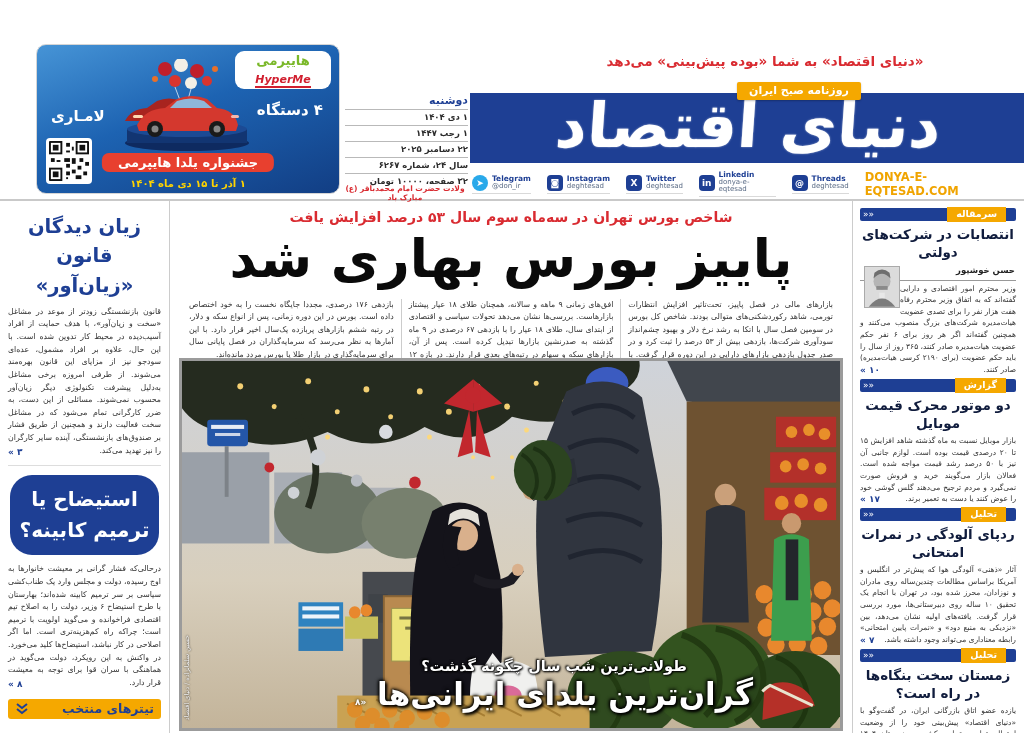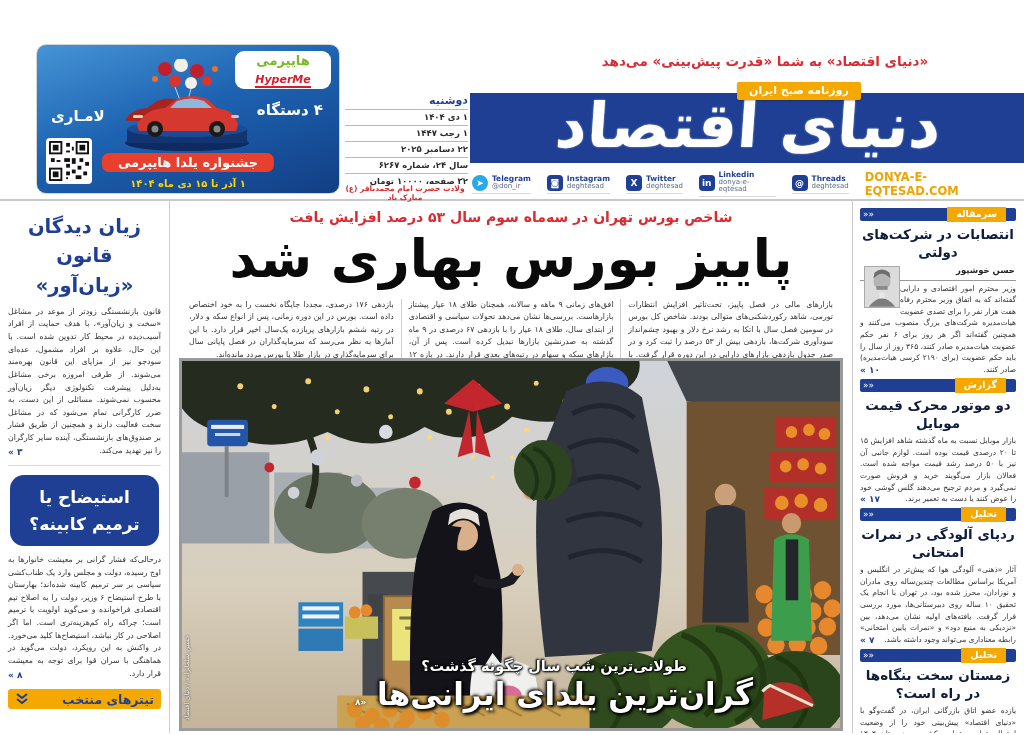--- a/index.html
+++ b/index.html
@@ -111,22 +111,22 @@
   .portrait { float:left; width:36px; height:42px; margin:2px 0 2px 4px; border:1px solid #aaa;
         background:#e8e8e8; }
 
   
   .lr-kicker { font-size:10.5px; font-weight:bold; text-align:center; color:#111;
         line-height:1.55; margin-top:4px; }
   .lr-title { color:#1e3f94; font-size:19.5px; font-weight:bold; text-align:center;
         line-height:1.5; margin:6px 4px; cursor:pointer; }
   .lr-body { font-size:7.8px; color:#333; text-align:justify; line-height:1.62; }
   .lr-div { border:none; border-top:1px solid #ddd; margin:8px 0 9px; }
-  .lr2-box { background:#1e3f94; color:#fff; font-weight:bold; font-size:17px; text-align:center;
-        border-radius:14px; padding:9px 4px; line-height:1.55; margin:0 2px 8px; cursor:pointer; }
+  .lr2-box { background:#1e3f94; color:#fff; font-weight:bold; font-size:20px; text-align:center;
+        border-radius:22px; padding:9px 4px; line-height:1.55; margin:0 2px 8px; cursor:pointer; }
   .sel-head { background:#f5a800; display:flex; align-items:center; height:20px; border-radius:3px;
         margin-top:9px; padding:0 7px; direction:rtl; }
   .sel-head .t { color:#1e3f94; font-weight:bold; font-size:12.5px; flex:1; text-align:right; }
 </style>
 </head>
 <body>
 
 <div class="page">
 
   <header class="header">
@@ -209,21 +209,21 @@
     <div class="dateblock">
       <div class="day">دوشنبه</div>
       <div class="row">۱ دی ۱۴۰۴</div>
       <div class="row">۱ رجب ۱۴۴۷</div>
       <div class="row">۲۲ دسامبر ۲۰۲۵</div>
       <div class="row">سال ۲۴، شماره ۶۲۶۷</div>
       <div class="row">۳۲ صفحه، ۱۰۰۰۰ تومان</div>
     </div>
     <div class="felicitation">ولادت حضرت امام محمدباقر (ع) مبارک باد</div>
 
-    <div class="tagline">«دنیای اقتصاد» به شما «قدرت پیش‌بینی» می‌دهد</div>
+    <div class="tagline">«دنیای اقتصاد» به شما «بوده پیش‌بینی» می‌دهد</div>
     <div class="band"></div>
     <div class="ribbon">روزنامه صبح ایران</div>
     <div class="logo">دنیای اقتصاد</div>
 
     <div class="social">
       <div class="soc">
         <span class="ic tg">➤</span>
         <span class="tx">
             <span class="nm">Telegram</span>
             <span class="hd">@don_ir</span>

